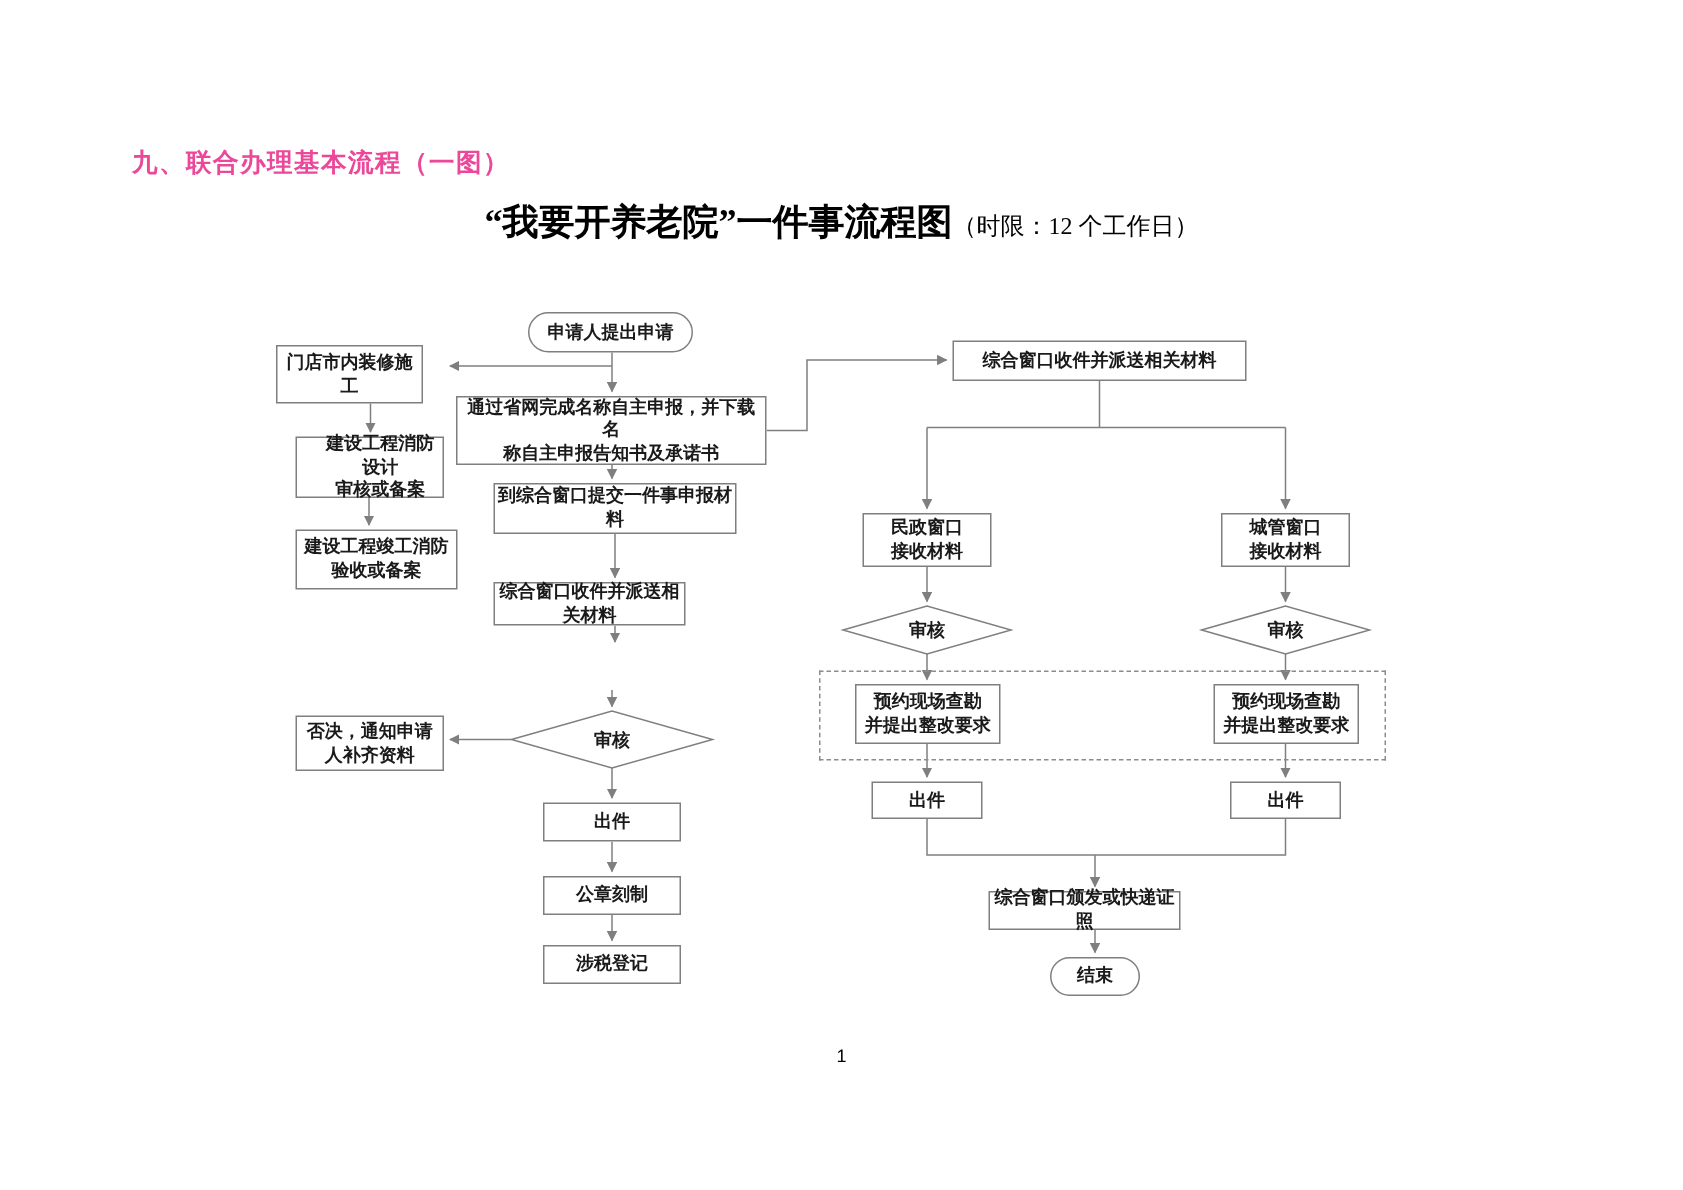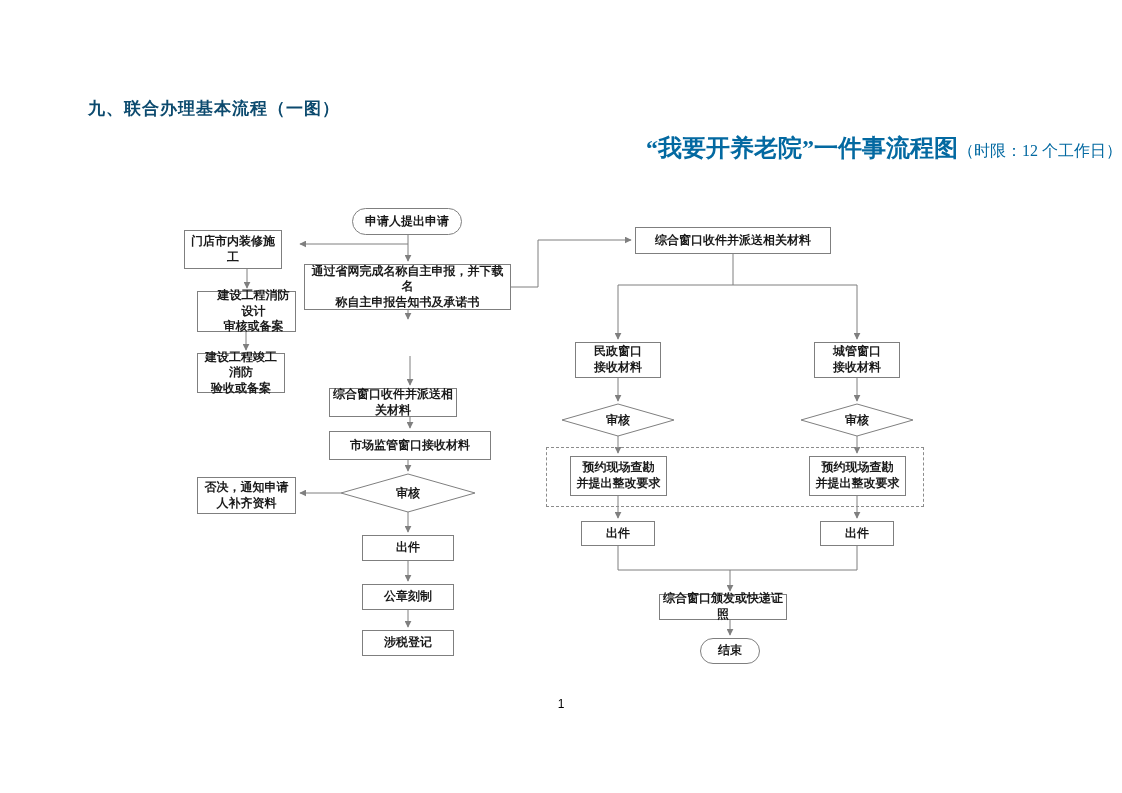--- a/index.html
+++ b/index.html
@@ -3,26 +3,26 @@
 <meta charset="utf-8">
 <style>
   * { margin:0; padding:0; box-sizing:border-box; }
   html,body { background:#ffffff; }
   .page {
     position:relative; width:1122px; height:793px; background:#ffffff;
     font-family:"Liberation Sans", sans-serif; overflow:hidden;
   }
   .heading {
     position:absolute; left:88px; top:97px;
-    font-size:17px; font-weight:bold; color:#0c4a6e;
+    font-size:17px; font-weight:bold; color:#ec4899;
     letter-spacing:1px;
   }
   .title-row {
     position:absolute; left:0; top:132px; width:100%;
-    text-align:right; color:#0369a1;
+    text-align:center; color:#000000;
     font-family:"Liberation Serif", serif;
   }
   .title-main { font-size:24px; font-weight:bold; }
   .title-note { font-size:16px; font-weight:normal; }
   .node {
     position:absolute; border:1px solid #7f7f7f; background:#fff;
     color:#1a1a1a; font-size:12px; font-weight:bold; line-height:1.3;
     display:flex; align-items:center; justify-content:center;
     text-align:center; white-space:pre-line; z-index:2; padding:1px 2px;
   }
@@ -92,24 +92,25 @@
   </svg>
 
   <div class="dashed-box" style="left:546px; top:447px; width:378px; height:60px;"></div>
 
   <div class="node oval" style="left:352px; top:208px; width:110px; height:27px;">申请人提出申请</div>
   <div class="node" style="left:184px; top:230px; width:98px; height:39px;">门店市内装修施工</div>
   <div class="node" style="left:304px; top:264px; width:207px; height:46px;">通过省网完成名称自主申报，并下载名
 称自主申报告知书及承诺书</div>
   <div class="node" style="left:197px; top:291px; width:99px; height:41px;padding-left:16px;">建设工程消防设计
 审核或备案</div>
-  <div class="node" style="left:197px; top:353px; width:88px; height:40px;">建设工程竣工消防
+  <div class="node" style="left:329px; top:322px; width:162px; height:34px;">到综合窗口提交一件事申报材
+料</div>
+  <div class="node" style="left:197px; top:353px; width:108px; height:40px;">建设工程竣工消防
 验收或备案</div>
   <div class="node" style="left:329px; top:388px; width:128px; height:29px;">综合窗口收件并派送相关材料</div>
-  <div class="node" style="left:329px; top:431px; width:162px; height:29px;">市场监管窗口接收材料</div>
   <div class="diamond-label" style="left:360px; top:481px; width:96px; height:24px;">审核</div>
   <div class="node" style="left:197px; top:477px; width:99px; height:37px;">否决，通知申请
 人补齐资料</div>
   <div class="node" style="left:362px; top:535px; width:92px; height:26px;">出件</div>
   <div class="node" style="left:362px; top:584px; width:92px; height:26px;">公章刻制</div>
   <div class="node" style="left:362px; top:630px; width:92px; height:26px;">涉税登记</div>
 
   <div class="node" style="left:635px; top:227px; width:196px; height:27px;">综合窗口收件并派送相关材料</div>
   <div class="node" style="left:575px; top:342px; width:86px; height:36px;">民政窗口
 接收材料</div>

